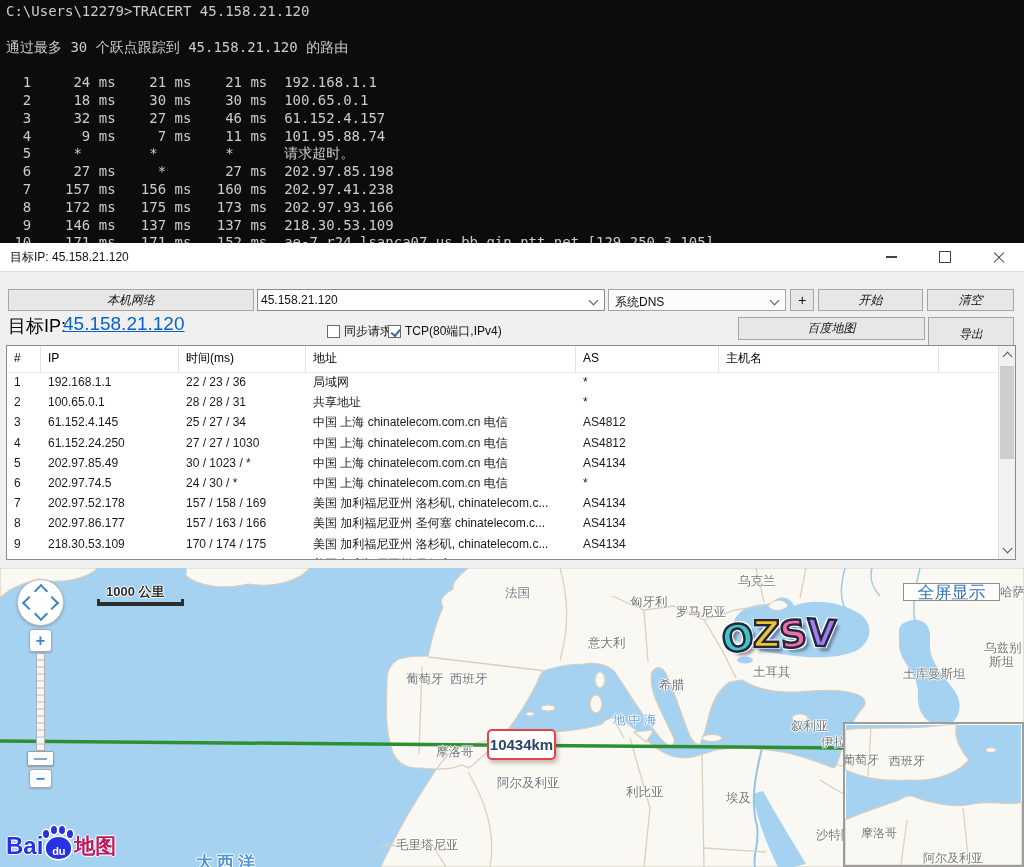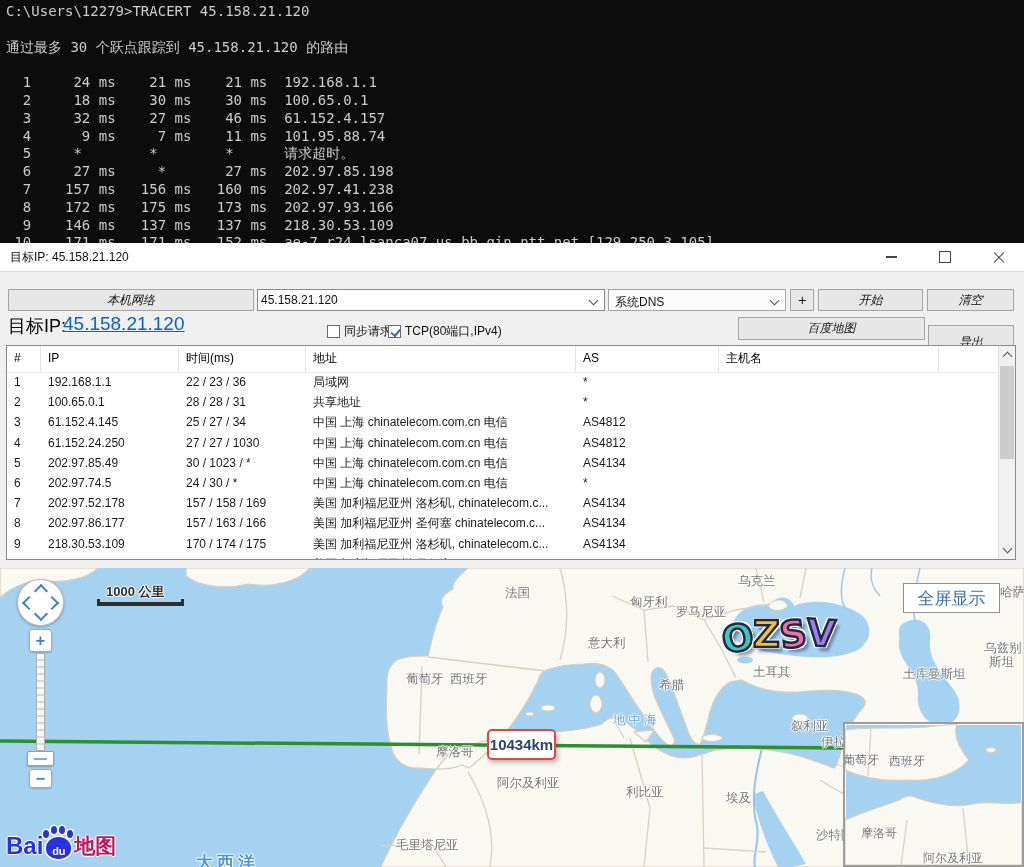--- a/index.html
+++ b/index.html
@@ -39,21 +39,21 @@
   #btn-start{left:818px;top:17px;width:105px;height:22px;}
   #btn-clear{left:927px;top:17px;width:87px;height:22px;}
   #target-label{left:8px;top:42px;font-size:18px;color:#000;}
   #target-link{left:63px;top:41px;font-size:19px;color:#0b61c2;text-decoration:underline;cursor:pointer;}
   .cb{top:51px;display:flex;align-items:center;font-size:12px;color:#111;padding-left:15px;}
   #cb-sync{left:312px;} #cb-tcp{left:373px;}
   .cbbox{position:relative;width:13px;height:13px;background:#fff;border:1px solid #6a6a6a;box-sizing:border-box;margin-right:4px;}
   .cb.on .cbbox::after{content:"";position:absolute;left:2px;top:2.5px;width:7px;height:3.5px;
         border-left:2px solid #44679a;border-bottom:2px solid #44679a;transform:rotate(-50deg);}
   #btn-baidumap{left:738px;top:45px;width:187px;height:23px;}
-  #btn-export{left:928px;top:45px;width:86px;height:35px;margin-top:8px;}
+  #btn-export{left:928px;top:45px;width:86px;height:35px;}
 
   
   #table{left:6px;top:345px;width:1010px;height:215px;background:#fff;border:1px solid #8a8a8a;box-sizing:border-box;overflow:hidden;}
   #thead{position:absolute;left:0;top:0;right:17px;height:26px;display:grid;
          grid-template-columns:34px 138px 127px 270px 143px 220px 1fr;border-bottom:1px solid #ececec;}
   .hc{font-size:12px;color:#000;line-height:25px;padding-left:7px;border-right:1px solid #e3e3e3;overflow:hidden;white-space:nowrap;}
   .hc0{padding-left:7px;} .hcf{border-right:none;}
   #tbody{position:absolute;left:0;top:26px;right:17px;bottom:0;overflow:hidden;}
   .trow{display:grid;grid-template-columns:34px 138px 127px 270px 143px 1fr;height:20.2px;}
   .tc{font-size:12px;color:#1a1a1a;line-height:20.2px;padding-left:7px;white-space:nowrap;overflow:hidden;}
@@ -62,21 +62,21 @@
   #sar-up{top:7px;transform:rotate(-135deg);} #sar-dn{bottom:7px;transform:rotate(45deg);}
   #sthumb{position:absolute;left:1px;top:20px;width:14px;height:93px;background:#cdcdcd;}
 
   
   #map{left:0;top:568px;width:1024px;height:299px;background:#a6d2f2;overflow:hidden;}
   #geo,#route{position:absolute;left:0;top:0;}
   .mlb{position:absolute;white-space:nowrap;font-size:12.5px;color:#767676;
        text-shadow:1px 0 0 #fff,-1px 0 0 #fff,0 1px 0 #fff,0 -1px 0 #fff;}
   .mlb.sea{color:#68a2d8;letter-spacing:3px;}
   .mlb.big{font-size:17px;font-weight:bold;color:#4f96d6;letter-spacing:4px;}
-  #fullscreen{left:903px;top:15px;width:97px;height:30px;background:#fff;border:1px solid #8f8f8f;box-sizing:border-box;
+  #fullscreen{left:903px;top:15px;width:97px;height:18px;background:#fff;border:1px solid #8f8f8f;box-sizing:border-box;
        display:flex;align-items:center;justify-content:center;font-size:17px;color:#3b74b5;cursor:pointer;}
   #distbox{left:487px;top:161px;width:69px;height:31px;background:#fff;border:2px solid #df4744;border-radius:5px;box-sizing:border-box;
        display:flex;align-items:center;justify-content:center;font-size:15px;font-weight:bold;color:#29476b;
        box-shadow:2px 3px 4px rgba(110,60,60,.35);}
   
   #compass{left:17px;top:11px;width:47px;height:47px;border-radius:50%;background:#fff;border:1.5px solid #b9b9b9;
        box-shadow:0 1px 3px rgba(0,0,0,.25);box-sizing:border-box;}
   .chev{position:absolute;width:8px;height:8px;border-left:2.5px solid #3b82c8;border-top:2.5px solid #3b82c8;}
   #ch-up{left:18px;top:6px;transform:rotate(45deg);}
   #ch-dn{left:18px;bottom:6px;transform:rotate(225deg);}

